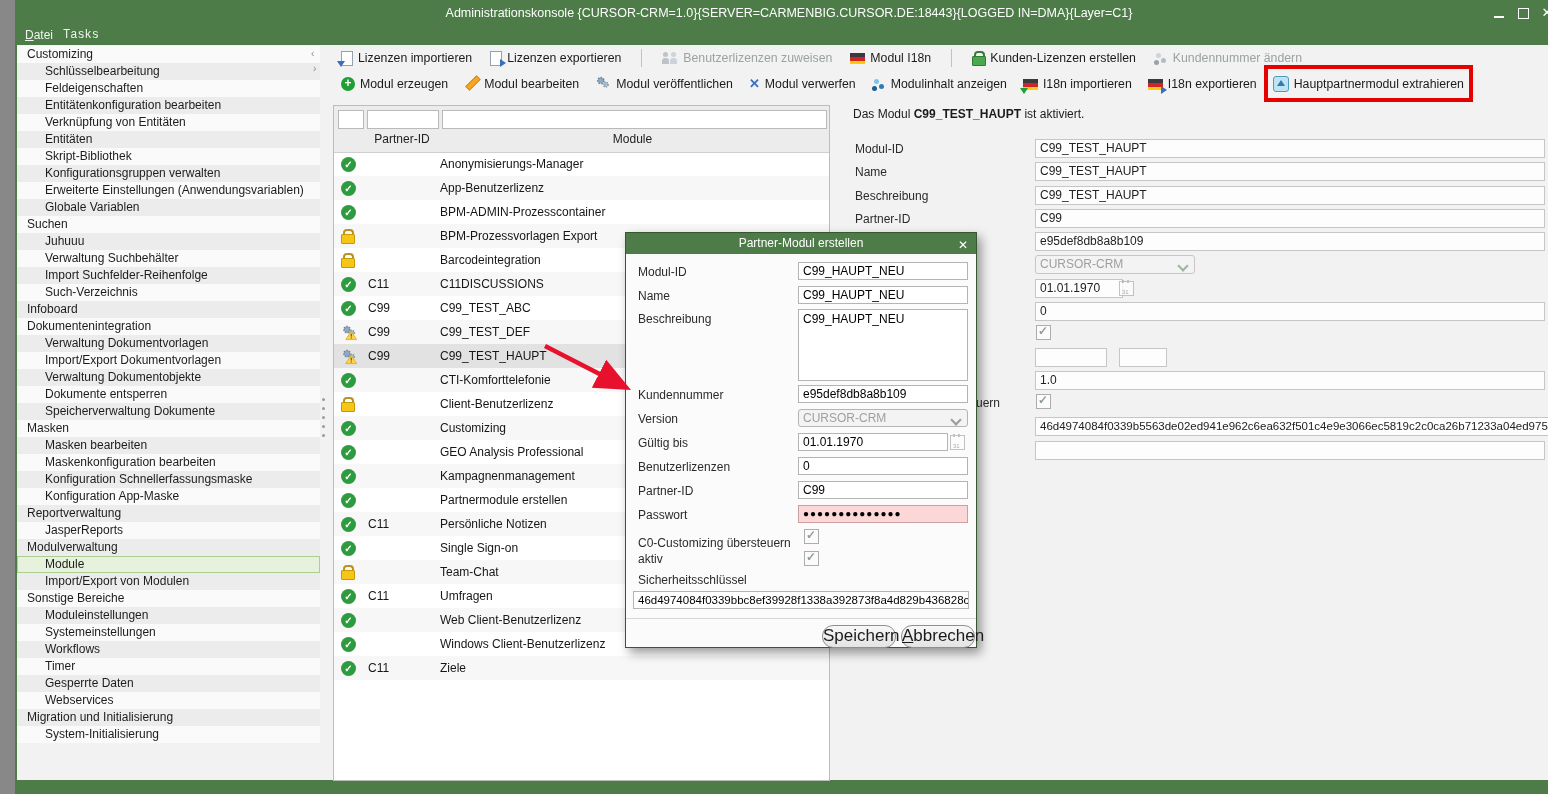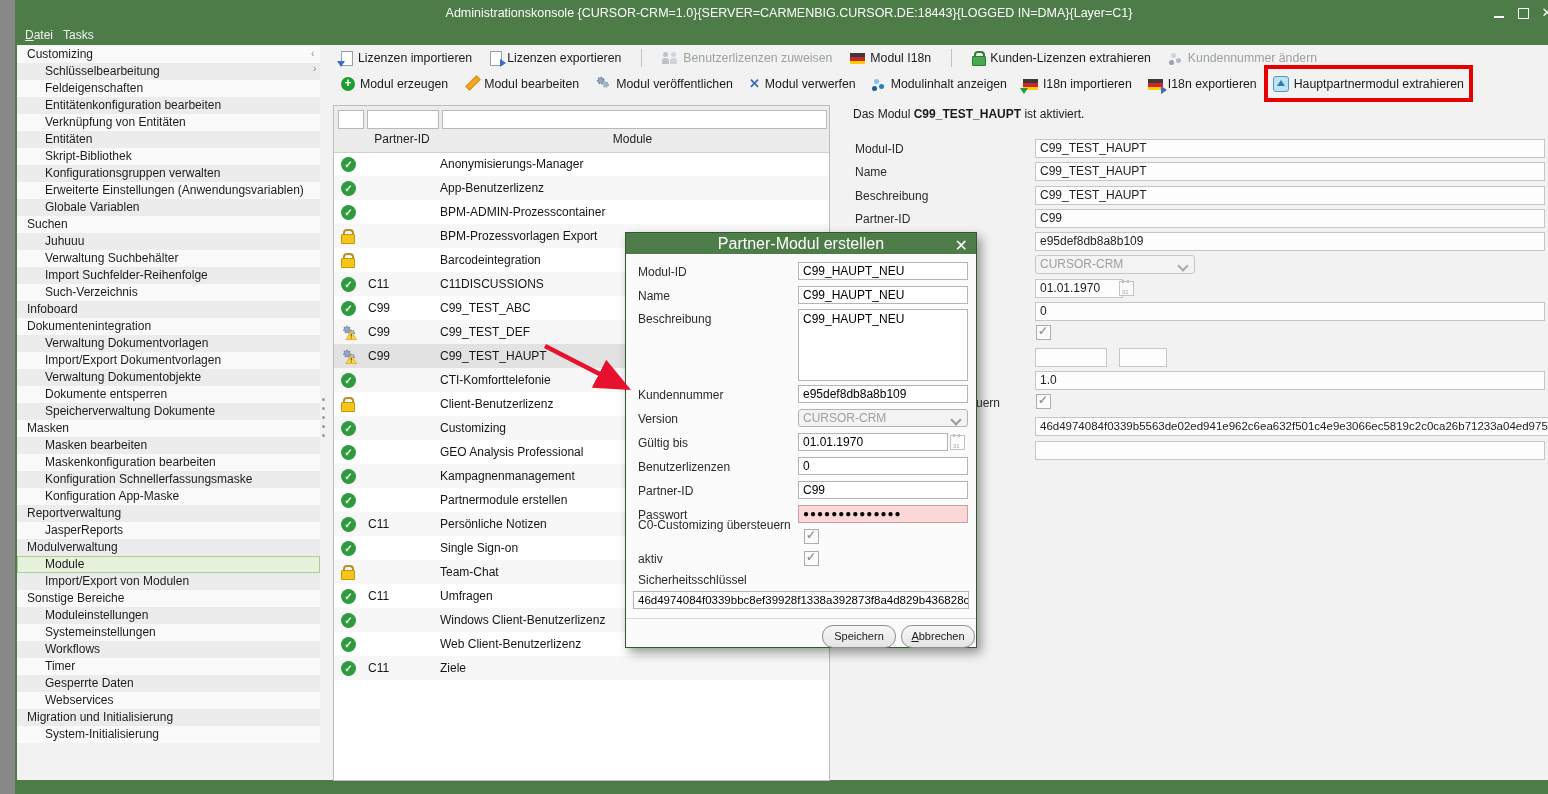--- a/index.html
+++ b/index.html
@@ -89,25 +89,25 @@
   .c2{width:76px;padding-left:4px;box-sizing:border-box;}
   .c3{flex:1;}
   
   .lbl{position:absolute;font-size:12px;color:#2b2b2b;white-space:nowrap;}
   .fld{position:absolute;height:17px;background:#fdfdfd;border:1px solid #c6c6c6;font-size:12px;line-height:17px;padding:0 4px;color:#222;white-space:nowrap;overflow:hidden;}
   .fld.dis{background:#f3f3f3;color:#9f9f9f;border-radius:3px;}
   .status-line{position:absolute;left:838px;top:107px;font-size:12px;color:#1b1b1b;}
   
   #dialog{position:absolute;left:610px;top:232px;width:350px;height:414px;background:#fbfbfb;border:1px solid #35592f;box-shadow:4px 5px 10px rgba(0,0,0,.4);z-index:50;}
   .dlg-title{position:absolute;left:0;top:0;width:100%;height:21px;background:#4d7c49;color:#fff;}
-  .dlg-title span{display:block;text-align:center;line-height:21px;font-size:16px;}
+  .dlg-title span{display:block;text-align:center;line-height:21px;font-size:12px;}
   .dlg-close{position:absolute;right:8px;top:2px;color:#fff;font-size:13px;}
   .dlbl{position:absolute;left:12px;font-size:12px;color:#2b2b2b;white-space:nowrap;}
   .dfld{position:absolute;left:172px;width:160px;height:16px;background:#fff;border:1px solid #b4b4b4;font-size:12px;line-height:16px;padding:0 4px;white-space:nowrap;overflow:hidden;}
-  .dlg-btn{position:absolute;height:21px;background:linear-gradient(#f8f8f8,#e4e4e4);border:1px solid #8f8f8f;border-radius:11px;font-size:11px;text-align:center;line-height:20px;color:#1b1b1b;}
+  .dlg-btn{position:absolute;height:21px;background:linear-gradient(#f8f8f8,#e4e4e4);border:1px solid #8f8f8f;border-radius:11px;font-size:17px;text-align:center;line-height:20px;color:#1b1b1b;}
   
   #arrow-overlay{position:absolute;left:520px;top:338px;z-index:60;pointer-events:none;}
 </style>
 </head>
 <body>
 
 <div id="app">
 
   
   <div class="titlebar">
@@ -117,21 +117,21 @@
       </div>
     <div class="win-btn" style="right:32px;">
         <span class="max-box"></span>
       </div>
     <div class="win-btn" style="right:8px;">✕</div>
   </div>
 
   
   <div class="menubar">
     <div class="menu-item u-first" style="left:6px;">Datei</div>
-    <div class="menu-item" style="left:44px;">Tasks</div>
+    <div class="menu-item" style="left:44px;font-family:Liberation Mono, monospace;">Tasks</div>
   </div>
 
   
   <div class="content"></div>
 
   
   <div class="tb-row" style="left:326px;top:46px;height:24px;gap:18px;">
     <div class="tb-item">
         <span class="ic ic-page imp"></span>
         <span>Lizenzen importieren</span>
@@ -149,21 +149,21 @@
         <span class="ic ic-flag">
           <i class="f1"></i>
           <i class="f2"></i>
           <i class="f3"></i>
         </span>
         <span>Modul I18n</span>
       </div>
     <div class="tb-sep"></div>
     <div class="tb-item">
         <span class="ic ic-lock green"></span>
-        <span>Kunden-Lizenzen extrahieren</span>
+        <span>Kunden-Lizenzen erstellen</span>
       </div>
     <div class="tb-item disabled">
         <span class="ic ic-dots gray"></span>
         <span>Kundennummer ändern</span>
       </div>
   </div>
 
   
   <div class="tb-row" style="left:326px;top:70px;height:28px;gap:16px;">
     <div class="tb-item">
@@ -419,28 +419,28 @@
             <span class="ic ic-check"></span>
           </span>
           <span class="c2">C11</span>
           <span class="c3">Umfragen</span>
         </div>
       <div class="t-row">
           <span class="c1">
             <span class="ic ic-check"></span>
           </span>
           <span class="c2"></span>
+          <span class="c3">Web Client-Benutzerlizenz</span>
+        </div>
+      <div class="t-row">
+          <span class="c1">
+            <span class="ic ic-check"></span>
+          </span>
+          <span class="c2"></span>
           <span class="c3">Windows Client-Benutzerlizenz</span>
-        </div>
-      <div class="t-row">
-          <span class="c1">
-            <span class="ic ic-check"></span>
-          </span>
-          <span class="c2"></span>
-          <span class="c3">Web Client-Benutzerlizenz</span>
         </div>
       <div class="t-row">
           <span class="c1">
             <span class="ic ic-check"></span>
           </span>
           <span class="c2">C11</span>
           <span class="c3">Ziele</span>
         </div>
     </div>
   </div>
@@ -489,21 +489,21 @@
     <div class="dfld" style="top:176px;background:#f3f3f3;color:#9f9f9f;border-radius:3px;"><span>CURSOR-CRM</span><span class="chev"></span></div>
     <div class="dlbl" style="top:203px;">Gültig bis</div>
     <div class="dfld" style="top:200px;width:140px;">01.01.1970</div>
     <span class="ic ic-cal" style="position:absolute;left:324px;top:202px;"></span>
     <div class="dlbl" style="top:227px;">Benutzerlizenzen</div>
     <div class="dfld" style="top:224px;">0</div>
     <div class="dlbl" style="top:251px;">Partner-ID</div>
     <div class="dfld" style="top:248px;">C99</div>
     <div class="dlbl" style="top:275px;">Passwort</div>
     <div class="dfld" style="top:272px;background:#fbd7d7;border-color:#caa0a0;font-size:10px;letter-spacing:1px;font-weight:bold;">●●●●●●●●●●●●●●</div>
-    <div class="dlbl" style="top:285px;">C0-Customizing übersteuern</div>
+    <div class="dlbl" style="top:303px;">C0-Customizing übersteuern</div>
     <span class="cb checked" style="left:178px;top:296px;"></span>
     <div class="dlbl" style="top:319px;">aktiv</div>
     <span class="cb checked" style="left:178px;top:318px;"></span>
     <div class="dlbl" style="top:340px;">Sicherheitsschlüssel</div>
     <div class="dfld" style="left:7px;top:358px;width:326px;font-size:11.5px;">46d4974084f0339bbc8ef39928f1338a392873f8a4d829b436828c78</div>
     <div style="position:absolute;left:0;top:385px;width:100%;height:1px;background:#d6d6d6;"></div>
     <div class="dlg-btn" style="left:196px;top:392px;width:72px;">Speichern</div>
     <div class="dlg-btn u-first" style="left:275px;top:392px;width:72px;">Abbrechen</div>
   </div>
 

